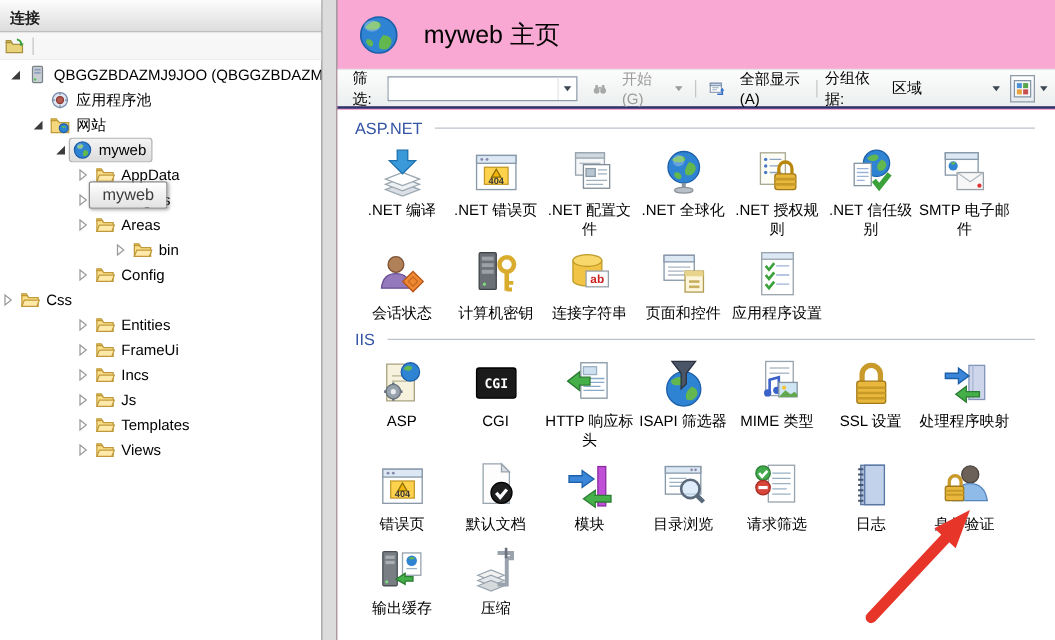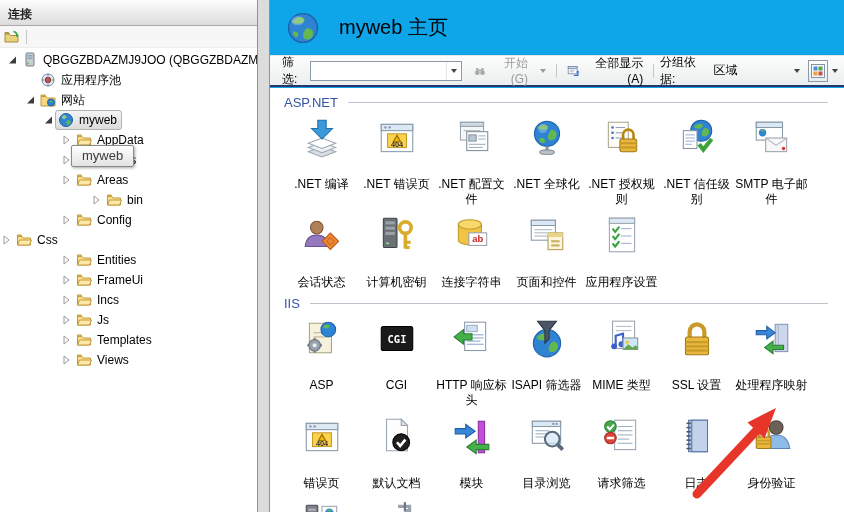--- a/index.html
+++ b/index.html
@@ -40,54 +40,54 @@
     position:absolute; left:71px; top:145px; z-index:30;
     padding:2px 10px 3px; font-size:13px; color:#3c3c3c;
     background:linear-gradient(#ffffff,#e2e2e2);
     border:1px solid #8a8a8a; border-radius:2px;
     box-shadow:1px 1px 3px rgba(0,0,0,.35);
   }
 
   
   .right-panel {
     position:absolute; left:269px; top:0; width:575px; height:512px;
-    background:#0ea5e9; border-left:1px solid #919191;
+    background:#f9a8d4; border-left:1px solid #919191;
   }
   .page-header { height:55px; display:flex; align-items:center; padding-left:15px; }
   .page-header .ico40 { width:36px; height:36px; }
   .page-title { font-size:20px; margin-left:18px; color:#000; }
 
   .toolbar {
     height:32px; display:flex; align-items:center; padding:0 6px 0 12px;
     background:linear-gradient(#fcfcfc,#ecefef);
     border-top:1px solid #e4e4e4; border-bottom:2px solid #2a356b;
   }
   .tb-label { margin-right:5px; }
   .combo { display:flex; align-items:center; width:152px; height:20px; background:#fff; border:1px solid #8d9aa8; margin-right:8px; }
   .combo input { flex:1; min-width:0; border:none; outline:none; height:16px; font:inherit; padding:0 3px; }
   .combo-btn { width:15px; height:100%; display:flex; align-items:center; justify-content:center; border-left:1px solid #e2e6ea; }
   .caret { width:0; height:0; border-left:3.5px solid transparent; border-right:3.5px solid transparent; border-top:4px solid #3c4650; display:inline-block; }
   .caret.gray { border-top-color:#9b9b9b; }
-  .tb-group { display:flex; align-items:center; gap:12px; padding:0 4px; height:22px;text-align:right; }
+  .tb-group { display:flex; align-items:center; gap:12px; padding:0 4px; height:22px; }
   .tb-group .ico16 { width:16px; height:16px; }
   .tb-group.disabled { color:#9b9b9b; }
   .groupby { display:flex; align-items:center; justify-content:space-between; width:112px; height:20px; padding:0 4px; margin-left:2px; }
   .view-btn { width:24px; height:22px; display:flex; align-items:center; justify-content:center;
     border:1px solid #8d9aa8; background:linear-gradient(#fefefe,#e8ecef); margin-left:4px; }
   .view-btn .ico16 { width:16px; height:16px; }
   .view-caret { margin-left:4px; }
 
   .content { position:absolute; top:88px; left:0; right:0; bottom:0; overflow:hidden; padding:3px 8px 0 14px; background:#fff; }
   .section-header { display:flex; align-items:center; height:18px; margin-top:2px; }
   .sec-title { color:#3353a4; font-size:13px; }
   .sec-rule { flex:1; height:1px; background:#bcc3cc; margin:1px 8px 0 10px; }
   .grid { display:flex; flex-wrap:wrap; width:540px; }
   .item { width:75px; display:flex; flex-direction:column; align-items:center; margin:6px 0 2px; cursor:default; }
   .item .ico40 { width:42px; height:42px; }
-  .item .lbl { width:74px; max-width:74px; text-align:center; line-height:15px; margin-top:18px; word-break:break-all; }
+  .item .lbl { width:74px; max-width:74px; text-align:center; line-height:15px; margin-top:2px; word-break:break-all; }
 
   
   .annotation { position:absolute; left:0; top:0; width:844px; height:512px; pointer-events:none; z-index:40; }
 </style>
 </head>
 <body>
 
 <div id="app">
 
   <div class="left-panel">

